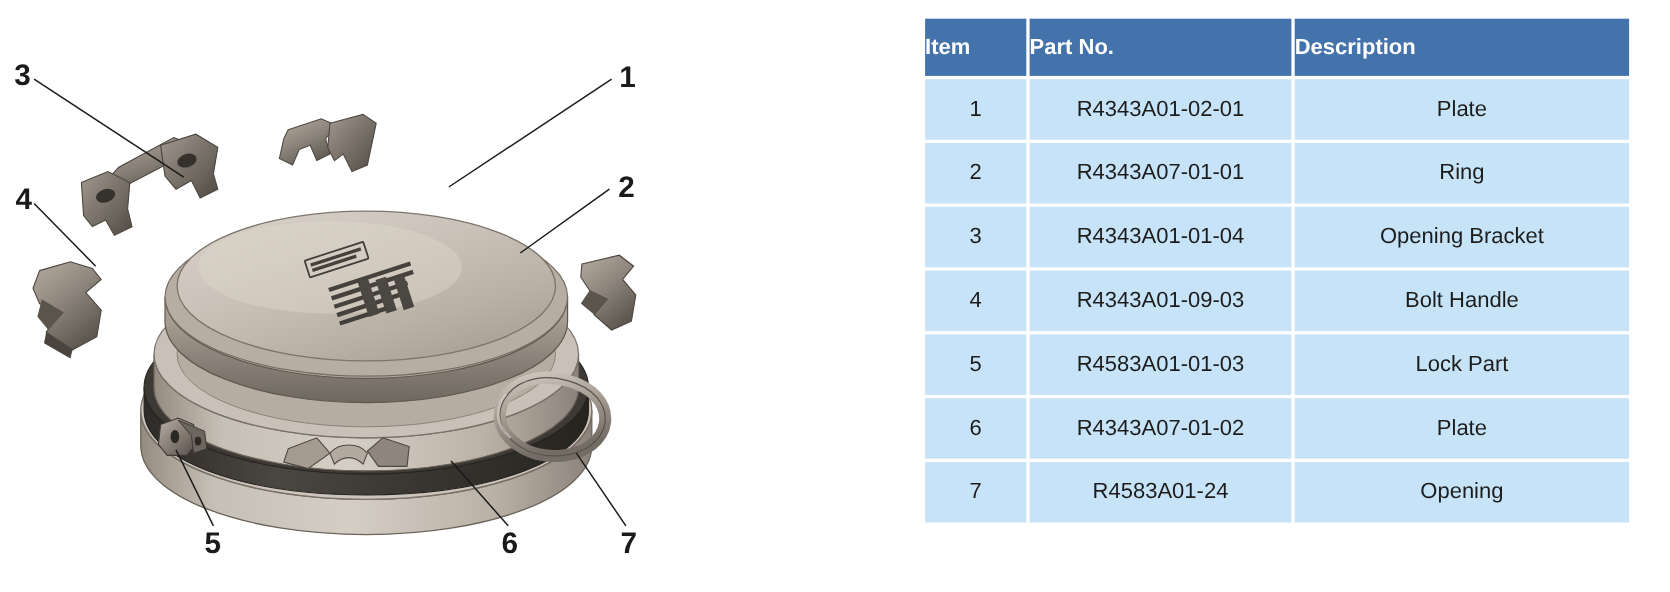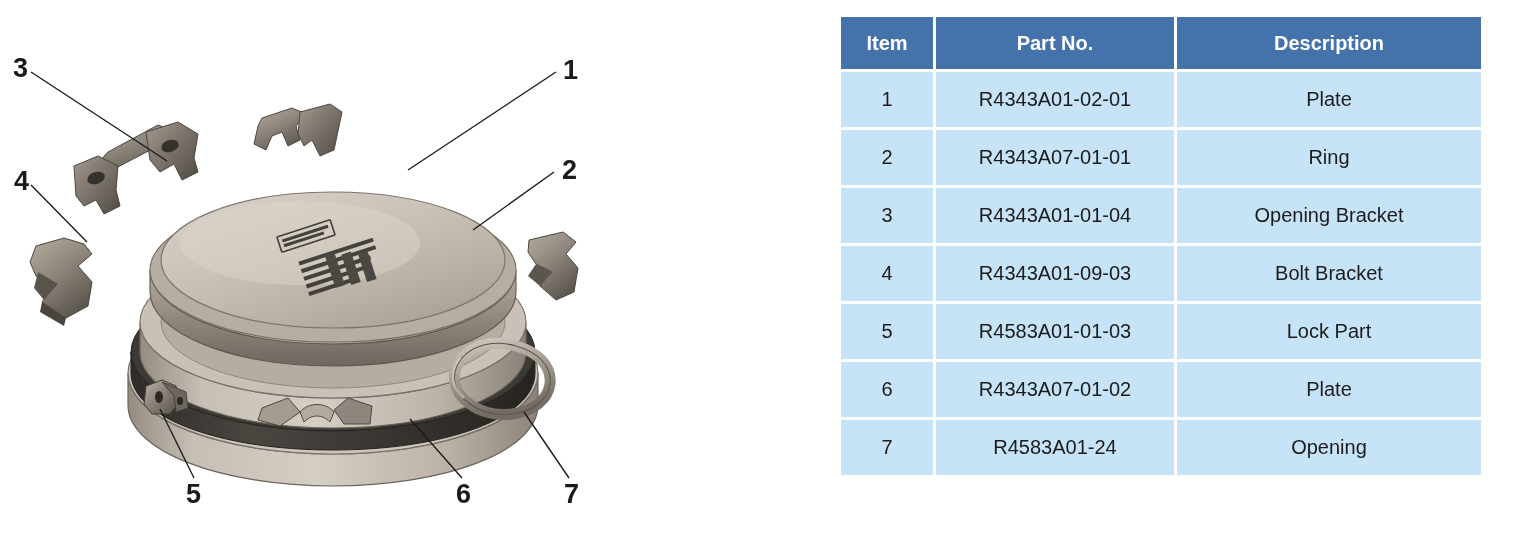--- a/index.html
+++ b/index.html
@@ -62,21 +62,21 @@
     width: 640px;
     table-layout: fixed;
   }
   table.parts-table th {
     background: #4473ab;
     color: #ffffff;
     font-size: 20px;
     font-weight: 700;
     height: 52px;
     padding: 0;
-    text-align: center;
+    text-align: left;
     vertical-align: middle;
     font-family: "Liberation Sans", sans-serif;
   }
   table.parts-table td {
     background: #c6e3f7;
     color: #1c1c1c;
     font-size: 20px;
     font-weight: 400;
     height: 55px;
     padding: 0;
@@ -316,21 +316,21 @@
           <td>Ring</td>
         </tr>
         <tr>
           <td>3</td>
           <td>R4343A01-01-04</td>
           <td>Opening Bracket</td>
         </tr>
         <tr>
           <td>4</td>
           <td>R4343A01-09-03</td>
-          <td>Bolt Bracket</td>
+          <td>Bolt Handle</td>
         </tr>
         <tr>
           <td>5</td>
           <td>R4583A01-01-03</td>
           <td>Lock Part</td>
         </tr>
         <tr>
           <td>6</td>
           <td>R4343A07-01-02</td>
           <td>Plate</td>

